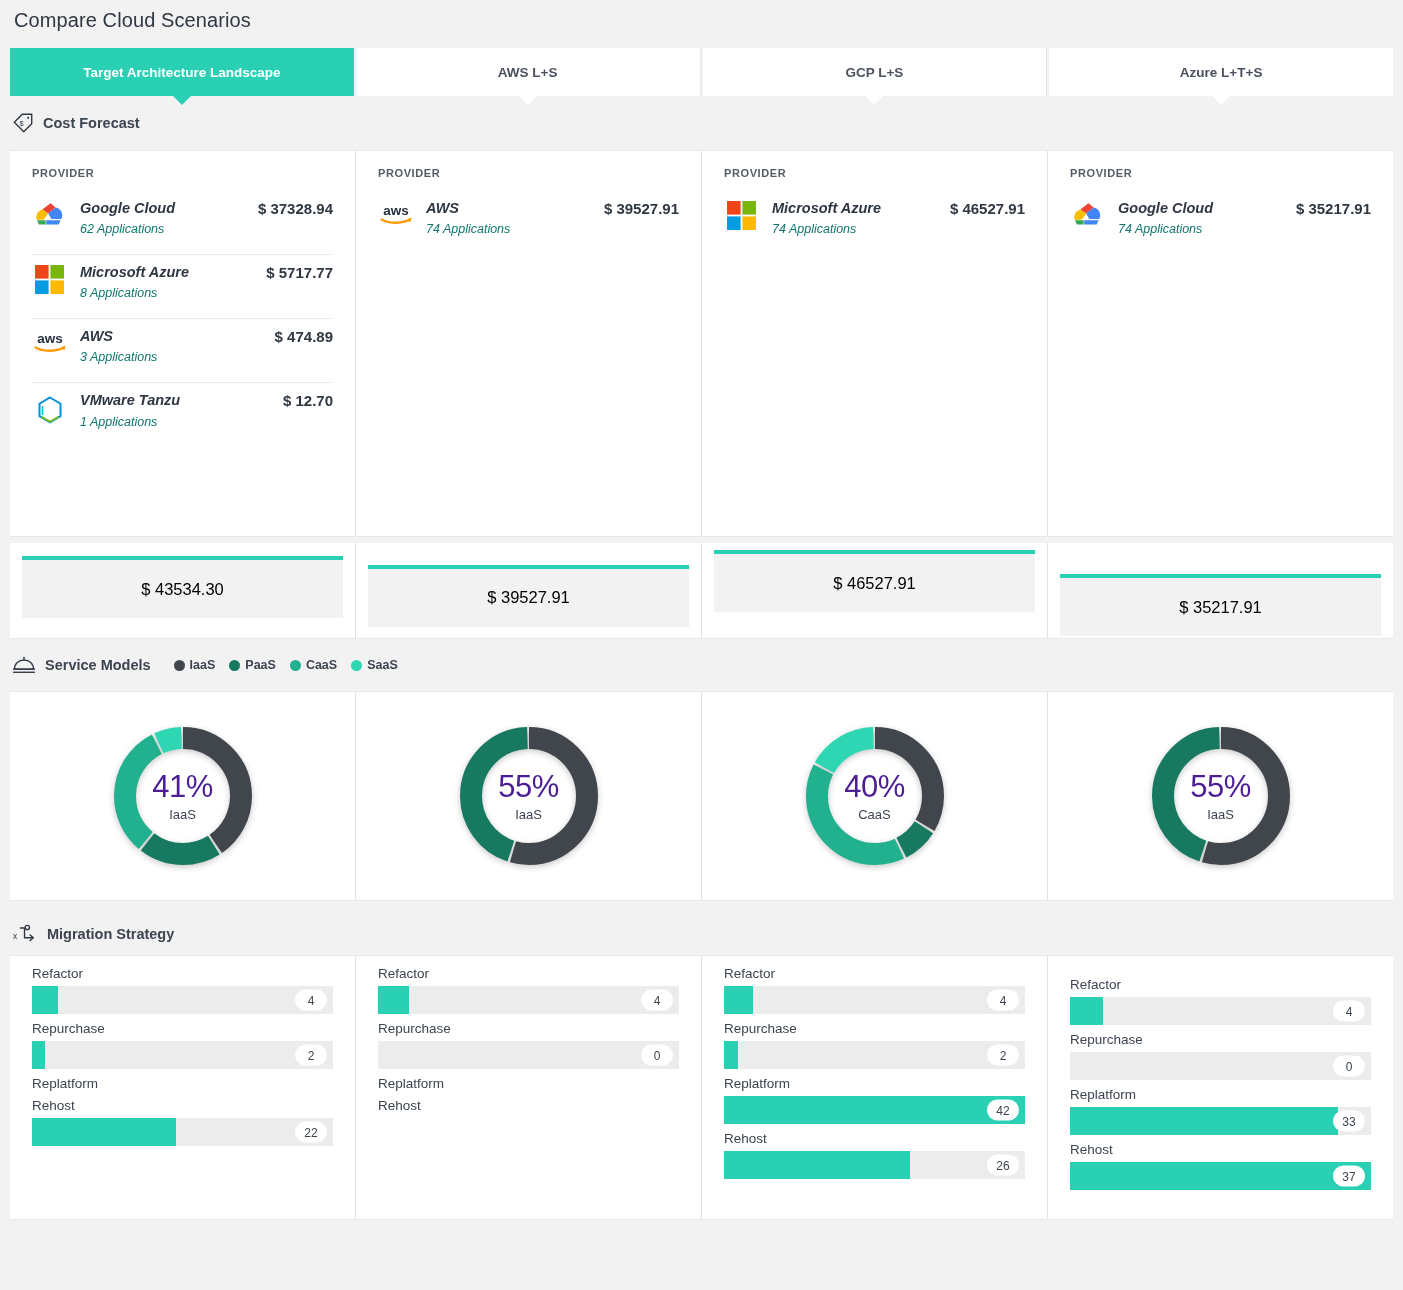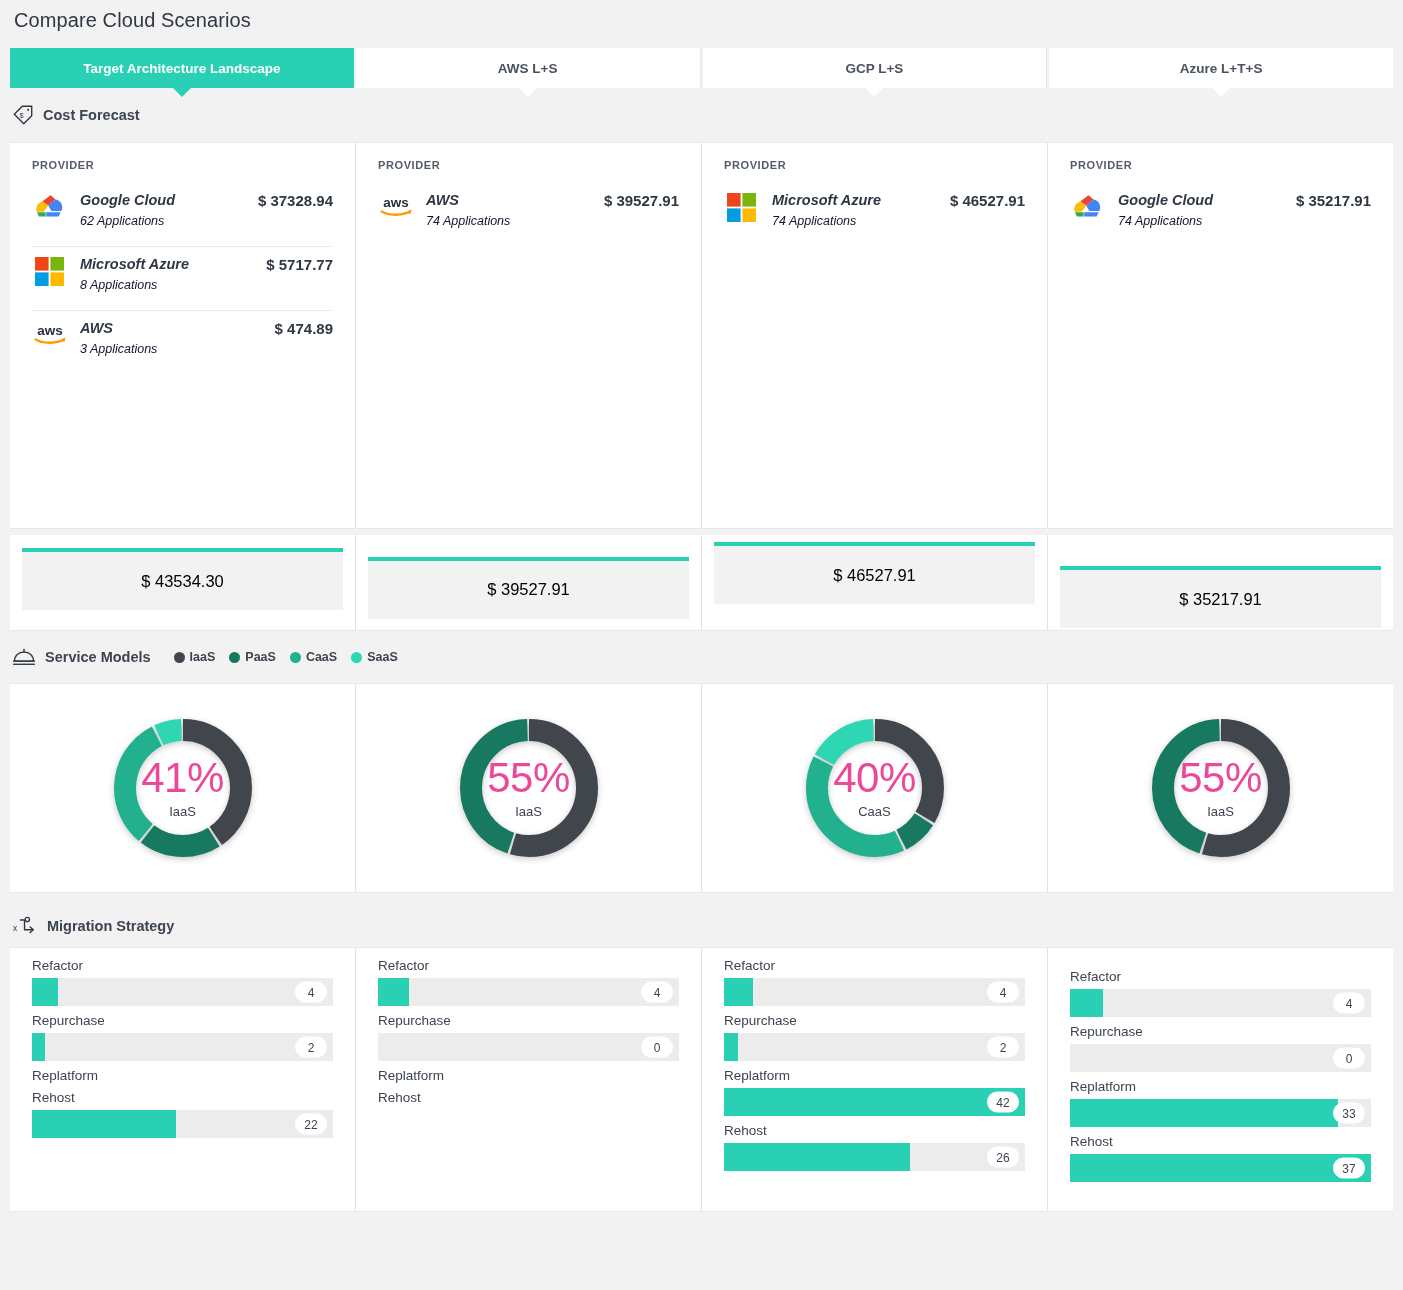--- a/index.html
+++ b/index.html
@@ -13,21 +13,21 @@
 
   
   .page-title {
     font-size: 20px; font-weight: 400; color: #2f3742;
     padding: 9px 0 0 14px; letter-spacing: .1px;
   }
 
   
   .tabs { display: flex; margin: 16px 10px 0 10px; gap: 2px; position: relative; }
   .tab {
-    flex: 1 1 0; height: 40px; background: #ffffff;
+    flex: 1 1 0; height: 48px; background: #ffffff;
     display: flex; align-items: center; justify-content: center;
     font-size: 13.5px; font-weight: 700; color: #4a525e;
     cursor: pointer; position: relative;
     border-right: 1px solid #e6e6e6;
   }
   .tab:last-child { border-right: none; }
   .tab.active { background: #2ad0b3; color: #ffffff; border-right: none; }
   .tab .pointer {
     position: absolute; bottom: -9px; left: 50%; transform: translateX(-50%);
     width: 0; height: 0;
@@ -66,21 +66,21 @@
   }
   .prov {
     display: flex; align-items: flex-start; gap: 12px;
     padding: 7px 0 18px 0; border-bottom: 1px solid #ececec;
     margin-bottom: 1px;
   }
   .prov:last-child { border-bottom: none; }
   .prov-logo { width: 36px; flex: 0 0 36px; display: flex; align-items: center; justify-content: center; padding-top: 2px; }
   .prov-mid { flex: 1 1 auto; font-style: italic; }
   .prov-name { font-size: 14.5px; font-weight: 700; color: #2f3742; line-height: 1.25; }
-  .prov-apps { font-size: 12.5px; color: #0f172a; margin-top: 5px; }
+  .prov-apps { font-size: 12.5px; color: #0f766e; margin-top: 5px; }
   .prov-cost { font-size: 15px; font-weight: 700; color: #2f3742; white-space: nowrap; padding-top: 1px; }
 
   
   .totals-row { display: flex; background: #fff; margin: 0 10px;
                 border-bottom: 1px solid #e9e9e9; }
   .total-cell { flex: 1 1 0; border-right: 1px solid #e2e2e2; height: 95px; padding: 0 12px; }
   .total-cell:last-child { border-right: none; }
   .total-box { background: #f2f2f2; border-top: 4px solid #2ad0b3;
                height: 62px; display: flex; align-items: center; justify-content: center; }
   .total-val { font-size: 16.5px; font-weight: 400; color: #000000; }
@@ -88,21 +88,21 @@
   
   .donut-cell { flex: 1 1 0; border-right: 1px solid #e2e2e2; height: 208px;
                 display: flex; align-items: center; justify-content: center; background:#fff; }
   .donut-cell:last-child { border-right: none; }
   .donut-wrap { position: relative; width: 160px; height: 160px; }
   .donut-wrap svg { display: block; filter: drop-shadow(0 2px 3px rgba(0,0,0,.22)); }
   .donut-center {
     position: absolute; inset: 0; display: flex; flex-direction: column;
     align-items: center; justify-content: center; pointer-events: none;
   }
-  .donut-pct { font-size: 42px; font-weight: 400; color: #ec4899; line-height: 1; letter-spacing: -.5px; }
+  .donut-pct { font-size: 31px; font-weight: 400; color: #4c1d95; line-height: 1; letter-spacing: -.5px; }
   .donut-sub { font-size: 13px; color: #3c4450; margin-top: 5px; }
 
   
   .ms-row { display: flex; background: #fff; margin: 0 10px;
             border-top: 1px solid #e9e9e9; border-bottom: 1px solid #e9e9e9; height: 265px; }
   .ms-col { flex: 1 1 0; border-right: 1px solid #e2e2e2; padding: 10px 22px 0 22px; }
   .ms-col:last-child { border-right: none; }
   .ms-item { margin-bottom: 7px; }
   .ms-name { font-size: 13.5px; color: #3c4450; margin-bottom: 5px; }
   .ms-track { position: relative; height: 28px; background: #ececec; }
@@ -190,20 +190,34 @@
       <text x="20" y="14" font-size="15" font-weight="700" text-anchor="middle" font-family="Liberation Sans, sans-serif" fill="#252f3e">aws</text>
       <path d="M4 19 C11 24 29 24 36 18.5" stroke="#ff9900" stroke-width="2.6" fill="none" stroke-linecap="round"></path>
       <path d="M33 20.6 L36.6 18.2 L36 22.2 Z" fill="#ff9900"></path>
     </svg>
             </span>
        <span class="prov-mid">
          <span class="prov-name" style="display:block">AWS</span>
          <span class="prov-apps" style="display:block">3 Applications</span>
        </span>
        <span class="prov-cost">$ 474.89</span>
+          </div>
+          <div class="prov">
+            <span class="prov-logo">
+              <svg width="34" height="34" viewBox="0 0 34 34">
+    <polygon points="17,4.5 27.5,10.7 27.5,23.2 17,29.4 6.5,23.2 6.5,10.7" fill="none" stroke="#0091da" stroke-width="2"></polygon>
+    <path d="M8.5 23.8 L17 28.7 L25.5 23.8" fill="none" stroke="#78be20" stroke-width="2"></path>
+    <line x1="9.5" y1="13" x2="9.5" y2="22" stroke="#00c1d5" stroke-width="1.6"></line>
+  </svg>
+            </span>
+       <span class="prov-mid">
+         <span class="prov-name" style="display:block">VMware Tanzu</span>
+         <span class="prov-apps" style="display:block">1 Applications</span>
+       </span>
+       <span class="prov-cost">$ 12.70</span>
           </div>
         </div>
       </div>
       <div class="cf-col">
         <div class="cf-body">
           <div class="cf-label">PROVIDER</div>
           <div class="prov">
             <span class="prov-logo">
               <svg width="38" height="26" viewBox="0 0 40 26">
       <text x="20" y="14" font-size="15" font-weight="700" text-anchor="middle" font-family="Liberation Sans, sans-serif" fill="#252f3e">aws</text>

